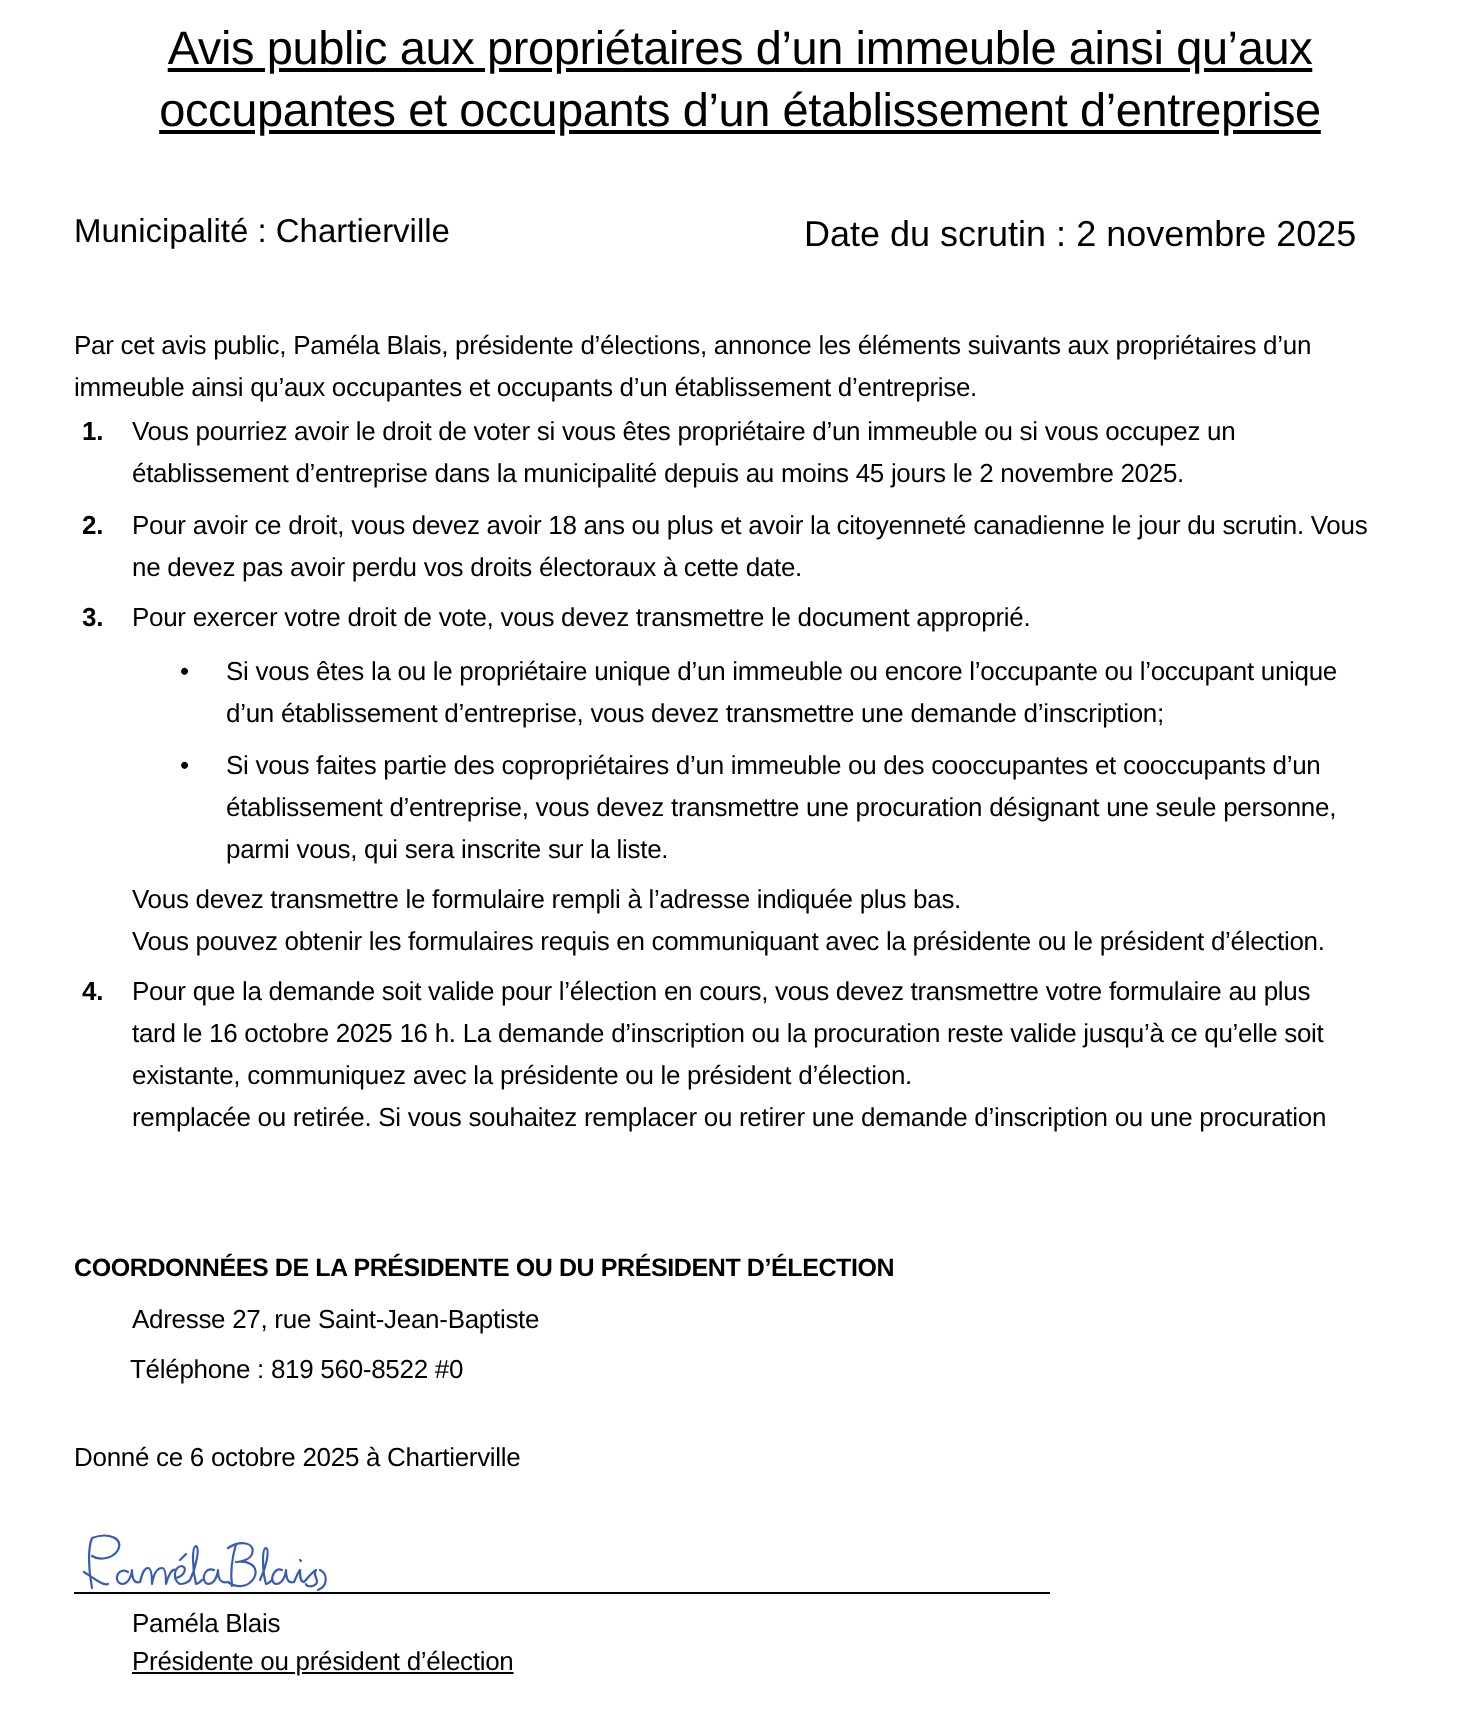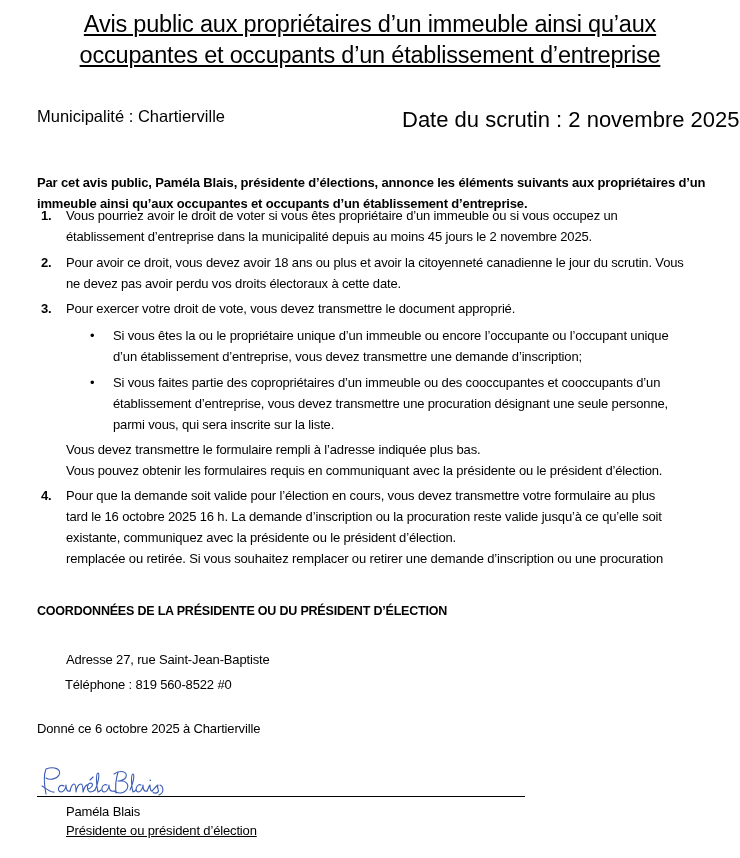--- a/index.html
+++ b/index.html
@@ -32,33 +32,32 @@
     .title div { white-space: nowrap; text-decoration: underline; }
     .meta-left {
       position: absolute;
       left: 37px; top: 107px;
       font-size: 16.5px;
       white-space: nowrap;
     }
     .meta-right {
       position: absolute;
       left: 402px; top: 107px;
-      font-size: 22px;
+      font-size: 18px;
       white-space: nowrap;
     }
     .body-text {
       font-size: 13px;
       line-height: 21px;
       letter-spacing: -0.15px;
     }
     .intro {
       position: absolute;
-      left: 37px; top: 172px;
+      left: 37px; top: 162px;
       width: 690px;
-      font-weight: bold;
     }
     .list-item {
       position: absolute;
       left: 37px;
       width: 690px;
     }
     .list-item .num {
       position: absolute;
       left: 4px; top: 0;
       font-weight: bold;
@@ -78,21 +77,21 @@
     .bullet .txt {
       margin-left: 27px;
     }
     .subpara {
       position: absolute;
       left: 66px;
       width: 660px;
     }
     .section-heading {
       position: absolute;
-      left: 37px; top: 604px;
+      left: 37px; top: 627px;
       font-size: 12.5px;
       font-weight: bold;
       letter-spacing: -0.2px;
       white-space: nowrap;
     }
     .addr {
       position: absolute;
       left: 66px; top: 649px;
       white-space: nowrap;
     }

